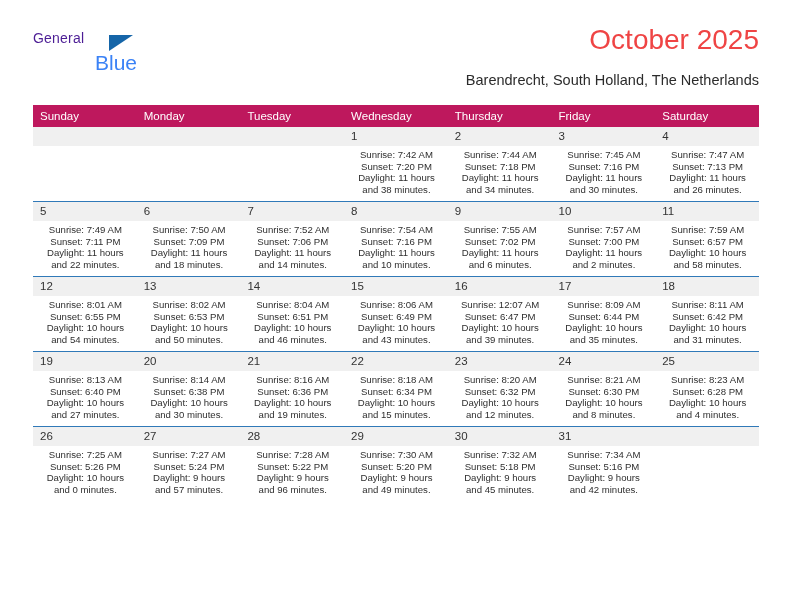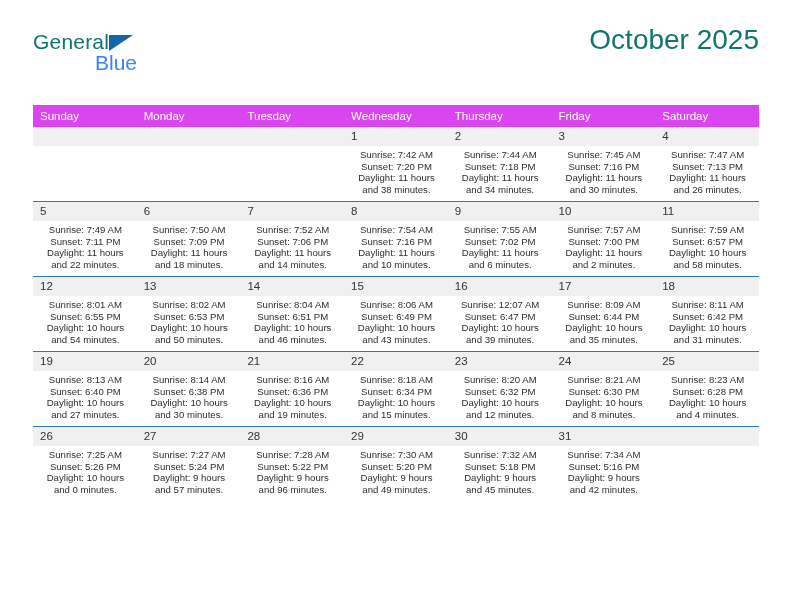--- a/index.html
+++ b/index.html
@@ -33,23 +33,23 @@
     position: absolute;
     left: 0;
     top: 6px;
     width: 130px;
     height: 52px;
   }
   .brand-general {
     position: absolute;
     left: 0;
     top: 0;
-    font-size: 21px;
+    font-size: 14px;
     letter-spacing: 0.2px;
-    color: #0f766e;
+    color: #4c1d95;
     font-family: "Liberation Sans", sans-serif;
   }
   .brand-triangle {
     position: absolute;
     left: 76px;
     top: 5px;
     width: 0;
     height: 0;
     border-left: 24px solid #1565a8;
     border-bottom: 16px solid transparent;
@@ -60,21 +60,21 @@
     top: 21px;
     font-size: 21px;
     color: #3b82f6;
     font-family: "Liberation Sans", sans-serif;
   }
   .title {
     position: absolute;
     right: 0;
     top: 0;
     font-size: 28px;
-    color: #0f766e;
+    color: #ef4444;
     text-align: left;
     white-space: nowrap;
   }
   .subtitle {
     position: absolute;
     right: 0;
     top: 48px;
     font-size: 14.5px;
     color: #2b2b2b;
     text-align: right;
@@ -84,21 +84,21 @@
   
   .calendar {
     position: absolute;
     left: 33px;
     top: 105px;
     width: 726px;
     border-collapse: collapse;
     table-layout: fixed;
   }
   .calendar th {
-    background: #d946ef;
+    background: #be185d;
     color: #ffffff;
     font-size: 11.5px;
     font-weight: normal;
     text-align: left;
     padding: 5px 0 5px 7px;
     height: 12px;
     border: none;
   }
   .calendar td {
     vertical-align: top;
@@ -145,20 +145,21 @@
 
 <div class="page">
 
   <div class="header">
     <div class="brand">
       <span class="brand-general">General</span>
       <span class="brand-triangle"></span>
       <span class="brand-blue">Blue</span>
     </div>
     <div class="title">October 2025</div>
+    <div class="subtitle">Barendrecht, South Holland, The Netherlands</div>
   </div>
 
   <table class="calendar">
     <thead>
       <tr id="weekday-row">
           <th>Sunday</th>
           <th>Monday</th>
           <th>Tuesday</th>
           <th>Wednesday</th>
           <th>Thursday</th>

